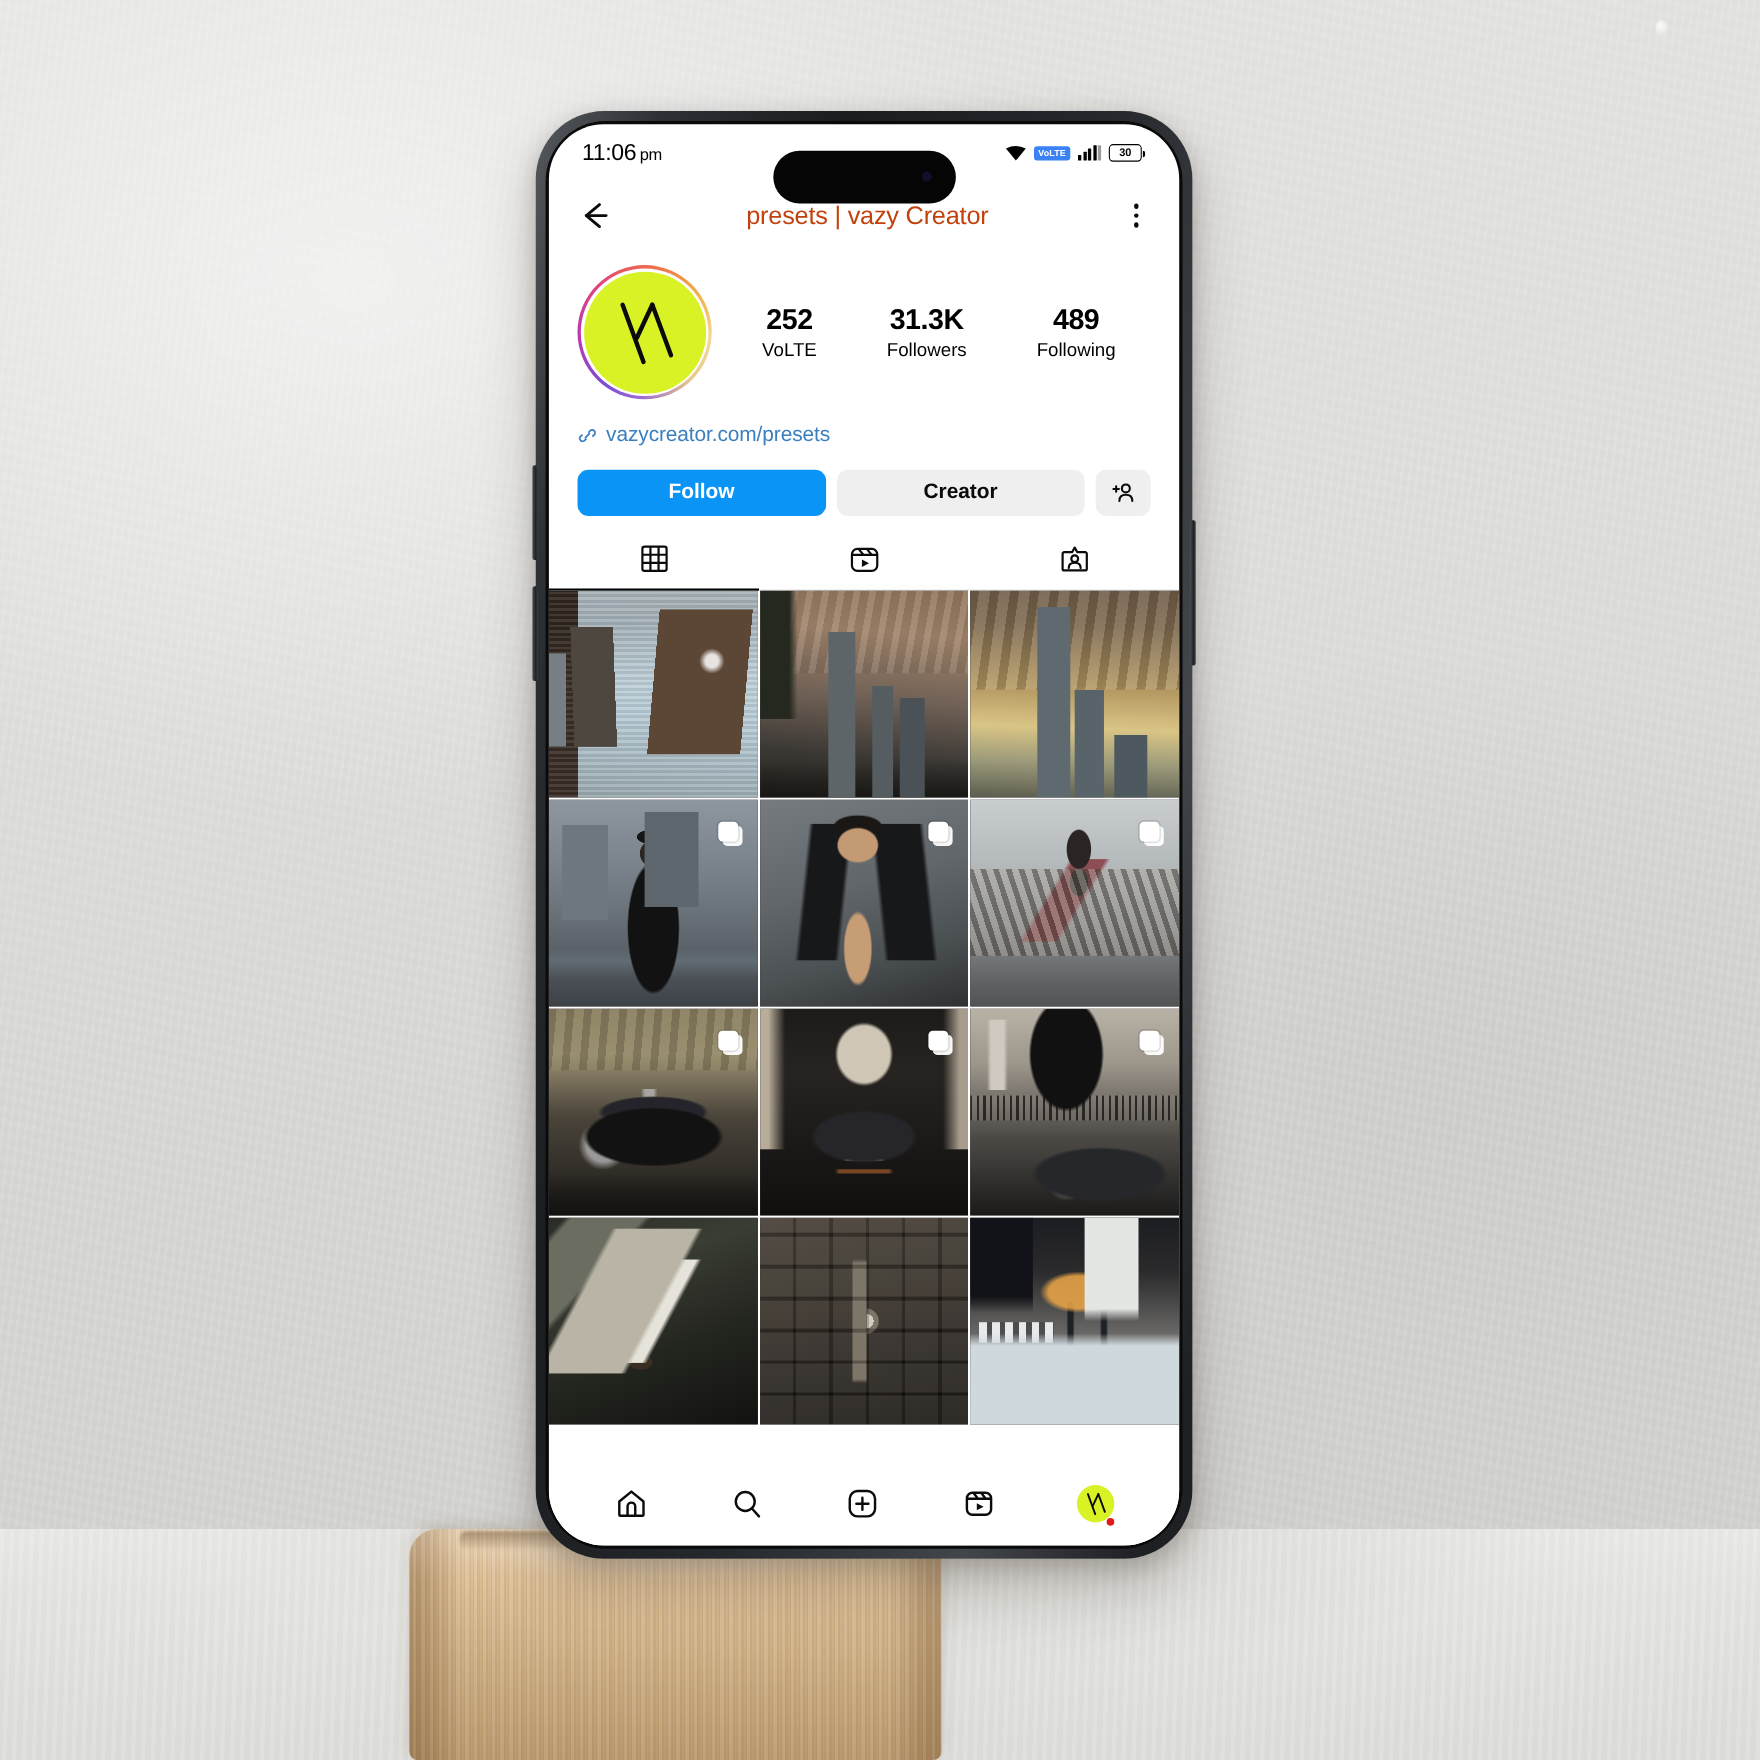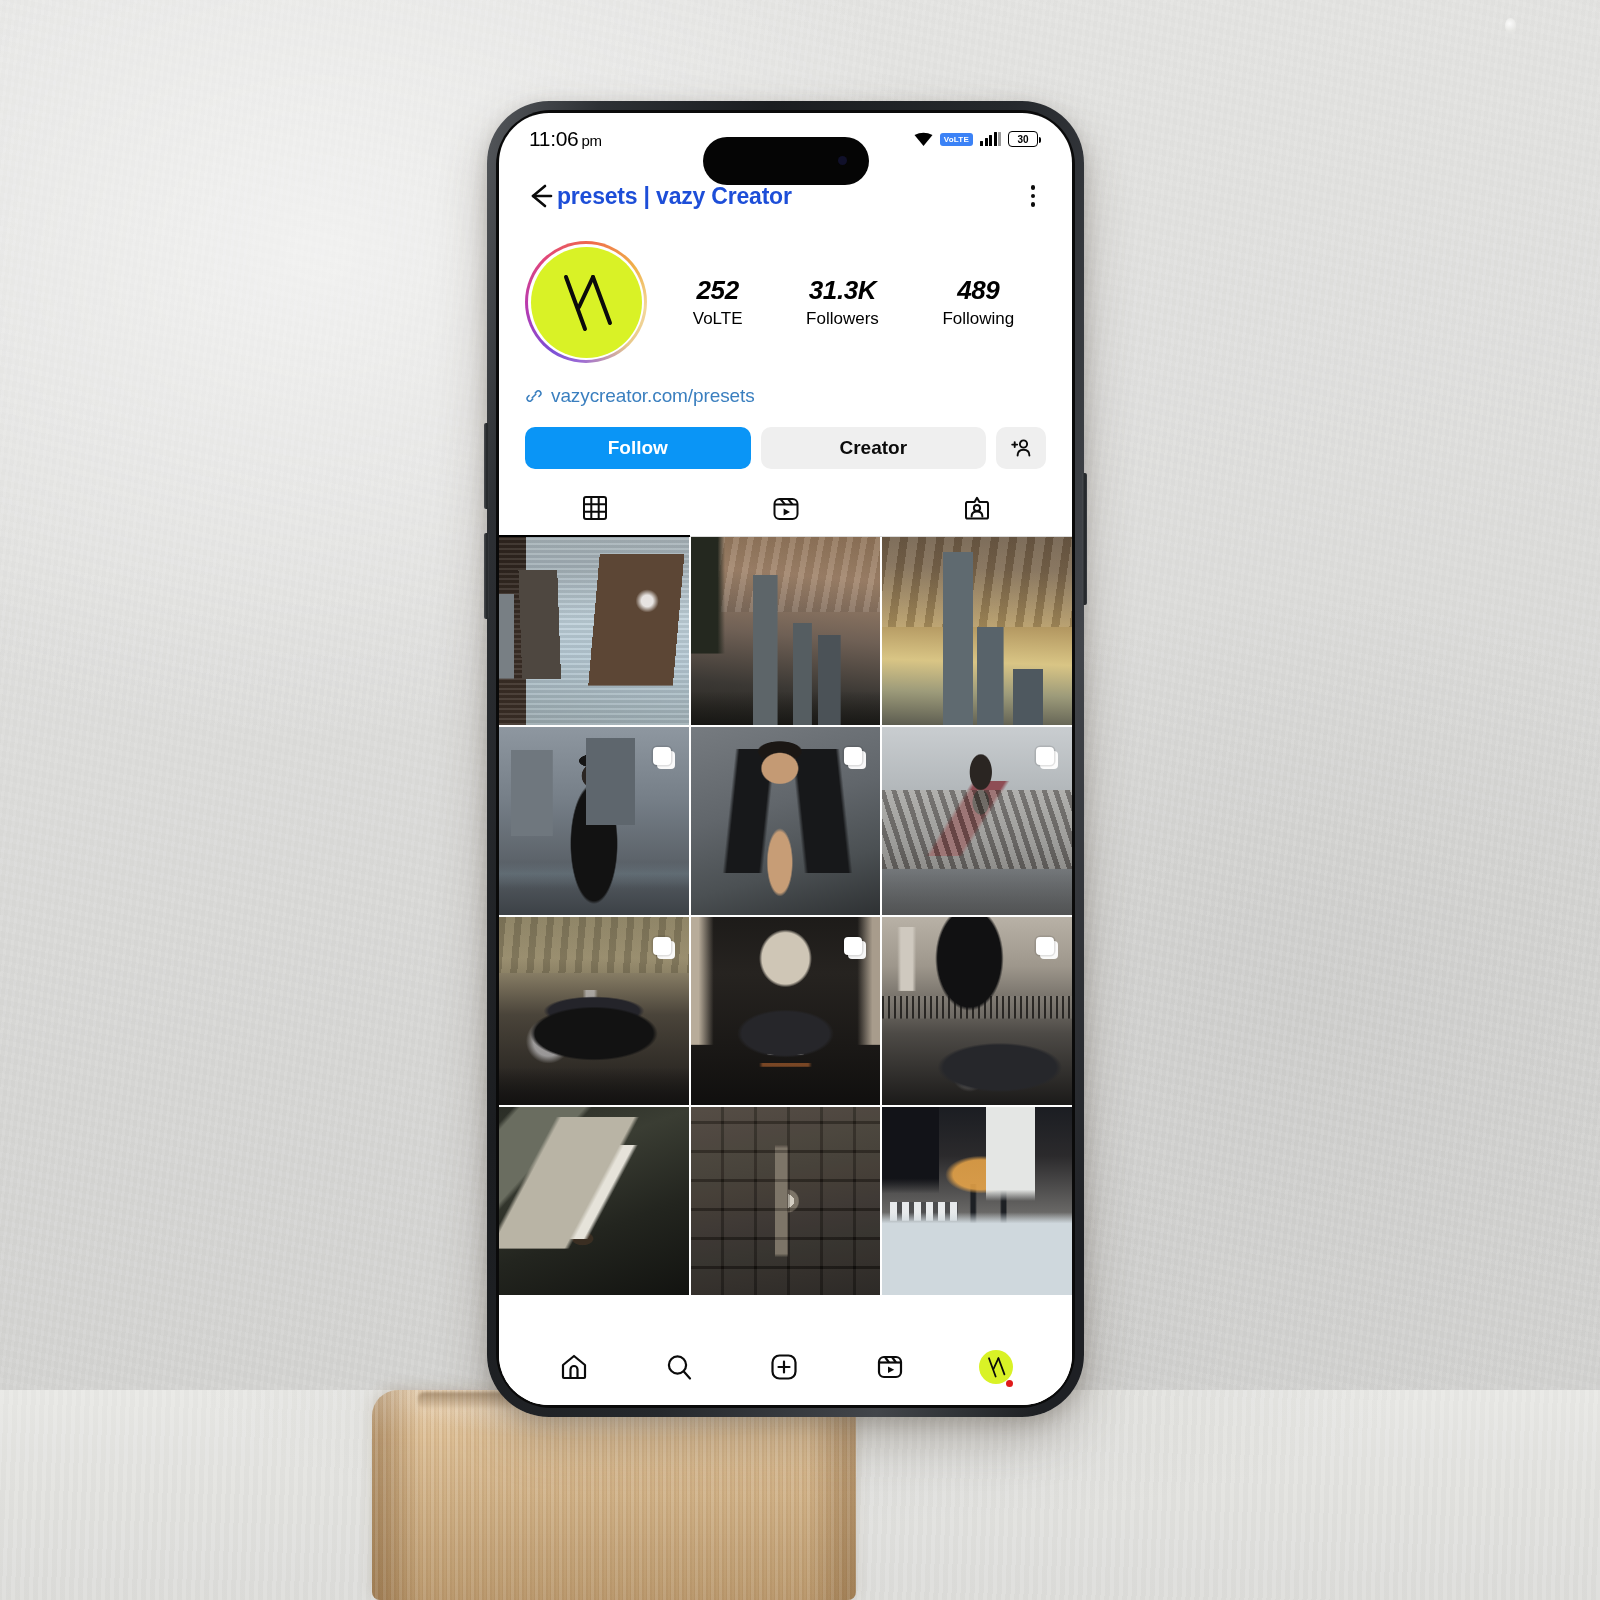--- a/index.html
+++ b/index.html
@@ -147,22 +147,22 @@
     border-radius:50%; background:#10102a;
   }
 
   
   .app-header{
     position:absolute; left:0; top:56px; width:573px; height:54px;
     display:flex; align-items:center; padding:0 26px;
   }
   .back-arrow{ width:32px; height:32px; }
   .hdr-title{
-    flex:1; font-size:23px; font-weight:700;
-    color:#1d4ed8; letter-spacing:-.2px; white-space:nowrap;
+    flex:1; text-align:center; font-size:23px; font-weight:400;
+    color:#c2410c; letter-spacing:-.2px; white-space:nowrap;
   }
   .kebab{ width:26px; display:flex; flex-direction:column; align-items:center; gap:4px; }
   .kebab span{ width:4.5px; height:4.5px; border-radius:50%; background:#0b0b0b; }
 
   
   .profile-row{
     position:absolute; left:0; top:128px; width:573px;
     display:flex; align-items:center; padding:0 26px;
   }
   .avatar-ring{
@@ -176,21 +176,21 @@
   .avatar-inner{
     width:100%; height:100%; border-radius:50%; background:#fff;
     padding:2.5px; display:flex; align-items:center; justify-content:center;
   }
   .avatar-lime{
     width:100%; height:100%; border-radius:50%;
     background:#d9f226; display:flex; align-items:center; justify-content:center;
   }
   .stats{ flex:1; display:flex; justify-content:space-around; padding-left:14px; }
   .stat{ text-align:center; }
-  .stat-num{ font-size:26px; font-weight:700; color:#000; letter-spacing:-.4px;font-style:italic; }
+  .stat-num{ font-size:26px; font-weight:700; color:#000; letter-spacing:-.4px; }
   .stat-lbl{ font-size:17px; color:#000; margin-top:3px; }
 
   
   .link-row{
     position:absolute; left:26px; top:272px; display:flex; align-items:center; gap:8px;
   }
   .link-text{ font-size:19px; color:#3a7fbf; letter-spacing:-.1px; }
 
   
   .actions{

